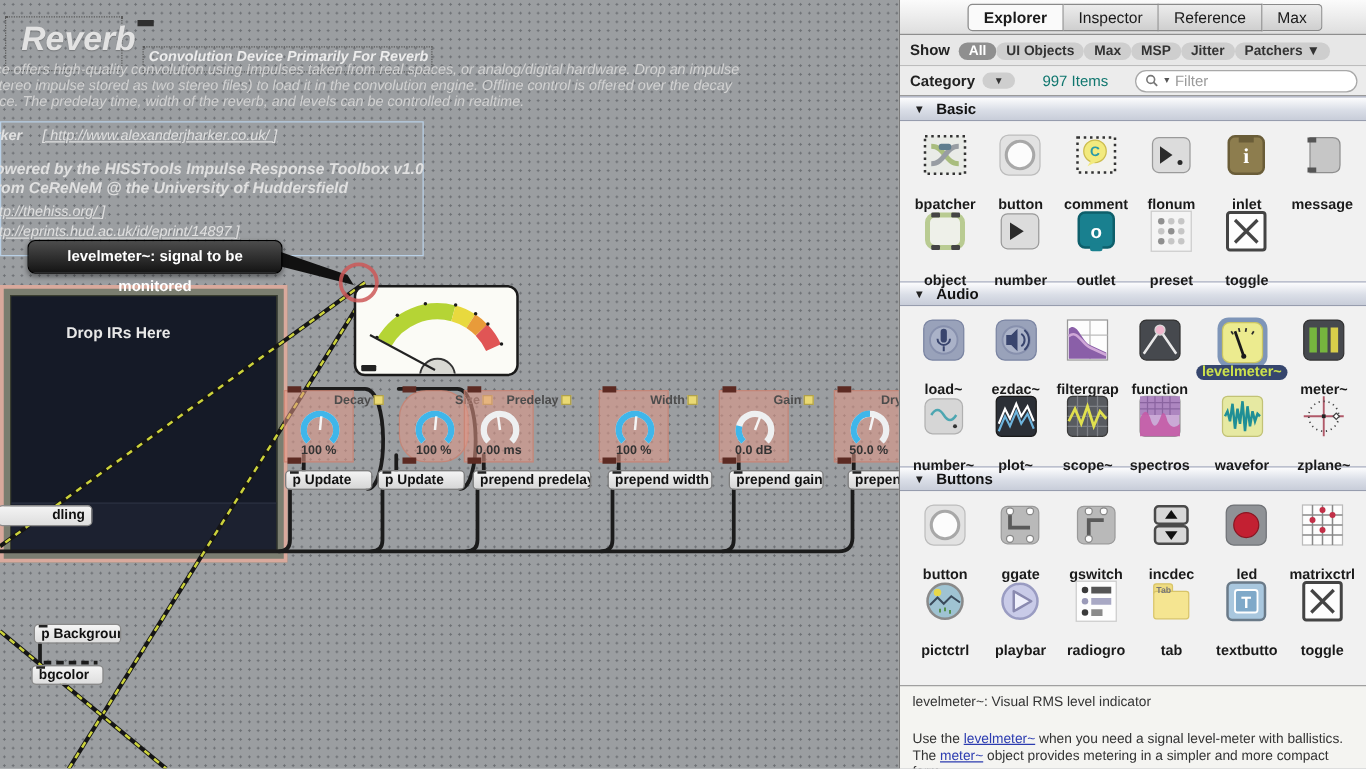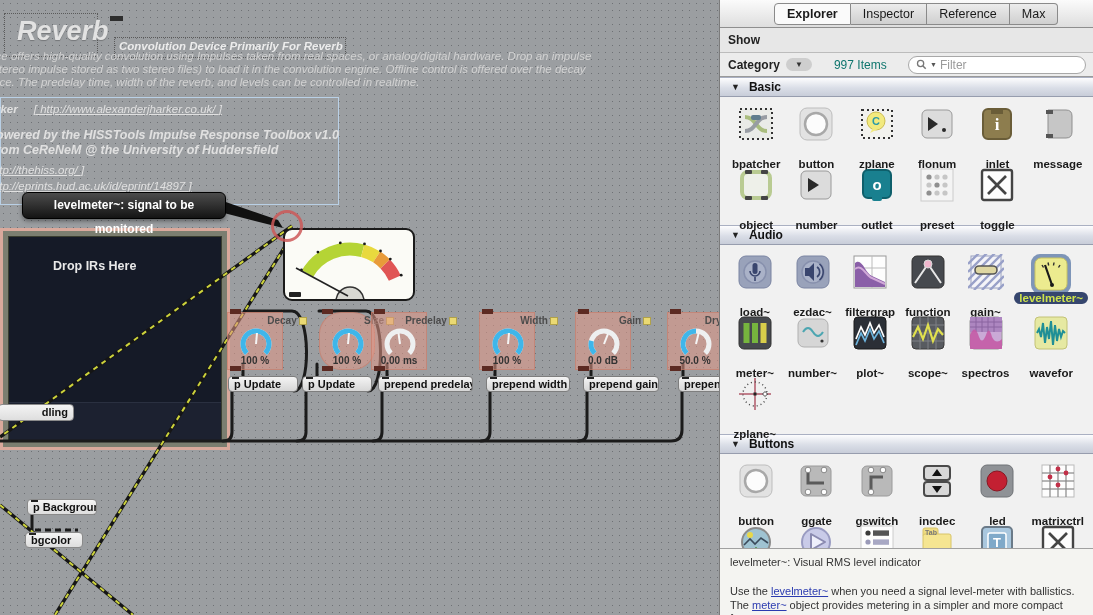--- a/index.html
+++ b/index.html
@@ -283,20 +283,21 @@
   <div id="panel">
     <div id="tabbar">
         <span class="tab active">Explorer</span>
         <span class="tab">Inspector</span>
         <span class="tab">Reference</span>
         <span class="tab">Max</span>
       </div>
 
     <div id="showrow">
       <span class="lbl">Show</span>
+      <span id="pills"><span class="pill sel">All</span><span class="pill">UI Objects</span><span class="pill">Max</span><span class="pill">MSP</span><span class="pill">Jitter</span><span class="pill">Patchers ▼</span></span>
     </div>
 
     <div id="catrow">
       <span class="lbl">Category</span>
       <span id="cat-dd">▼</span>
       <span id="items-count">997 Items</span>
       <span id="filterbox">
         <svg width="11" height="11" viewBox="0 0 12 12">
           <circle cx="5" cy="5" r="3.4" fill="none" stroke="#777" stroke-width="1.4"></circle>
           <line x1="7.6" y1="7.6" x2="10.6" y2="10.6" stroke="#777" stroke-width="1.6"></line>
@@ -334,21 +335,21 @@
           </div>
           <div class="cell">
             <div class="iw">
               <svg viewBox="0 0 36 36">
                 <rect x="3" y="4" width="30" height="28" fill="#f2f2ee" stroke="#333" stroke-width="2" stroke-dasharray="2 3"></rect>
                 <circle cx="17" cy="15" r="9" fill="#f2ea7e" stroke="#cdbd50"></circle>
                 <path d="M14 22 L11 27 L19 23 Z" fill="#f2ea7e"></path>
                 <text x="17" y="19" text-anchor="middle" font-size="11" font-weight="bold" fill="#2a9aa8" font-family="Liberation Sans">C</text>
               </svg>
             </div>
-            <div class="cl">zplane</div>
+            <div class="cl">comment</div>
           </div>
           <div class="cell">
             <div class="iw">
               <svg viewBox="0 0 36 36">
                 <rect x="3" y="4" width="30" height="28" rx="5" fill="#dcdcdc" stroke="#9a9a9a"></rect>
                 <polygon points="9,11 9,25 19,18" fill="#2a2a2a"></polygon>
                 <circle cx="25" cy="24" r="2" fill="#2a2a2a"></circle>
               </svg>
             </div>
             <div class="cl">flonum</div>
@@ -478,39 +479,20 @@
           <div class="cell">
             <div class="iw">
               <svg viewBox="0 0 36 36">
                 <rect x="2" y="2" width="32" height="32" rx="5" fill="#46494e" stroke="#333"></rect>
                 <polyline points="5,29 18,10 31,29" stroke="#e8e8e8" stroke-width="2" fill="none"></polyline>
                 <circle cx="18" cy="10" r="4" fill="#efb6cc" stroke="#d8d8d8"></circle>
               </svg>
             </div>
             <div class="cl">function</div>
           </div>
-          <div class="cell">
-            <div class="iw">
-              <svg viewBox="0 0 36 36">
-                <rect x="3" y="2" width="30" height="32" fill="#f4f4f8" stroke="#98a0c0"></rect>
-                <g stroke="#98a0c8" stroke-width="2.4">
-                  <line x1="0" y1="10" x2="12" y2="-2"></line>
-                  <line x1="0" y1="18" x2="20" y2="-2"></line>
-                  <line x1="0" y1="26" x2="28" y2="-2"></line>
-                  <line x1="0" y1="34" x2="34" y2="0"></line>
-                  <line x1="6" y1="36" x2="36" y2="6"></line>
-                  <line x1="14" y1="36" x2="36" y2="14"></line>
-                  <line x1="22" y1="36" x2="36" y2="22"></line>
-                  <line x1="30" y1="36" x2="36" y2="30"></line>
-                </g>
-                <rect x="7" y="12" width="22" height="8" rx="4" fill="#ded6a2" stroke="#555" stroke-width="1.6"></rect>
-              </svg>
-            </div>
-            <div class="cl">gain~</div>
-          </div>
           <div class="cell sel">
             <div class="iw">
               <svg viewBox="0 0 36 36">
                 <rect x="2" y="2" width="32" height="32" rx="6" fill="#eceb8f" stroke="#c9c463"></rect>
                 <g stroke="#2a2a2a" stroke-width="1.4">
                   <line x1="9" y1="9" x2="10.5" y2="11.5"></line>
                   <line x1="15" y1="6.5" x2="15.7" y2="9.5"></line>
                   <line x1="21" y1="6.5" x2="20.5" y2="9.5"></line>
                   <line x1="27" y1="9" x2="25.5" y2="11.5"></line>
                 </g>

